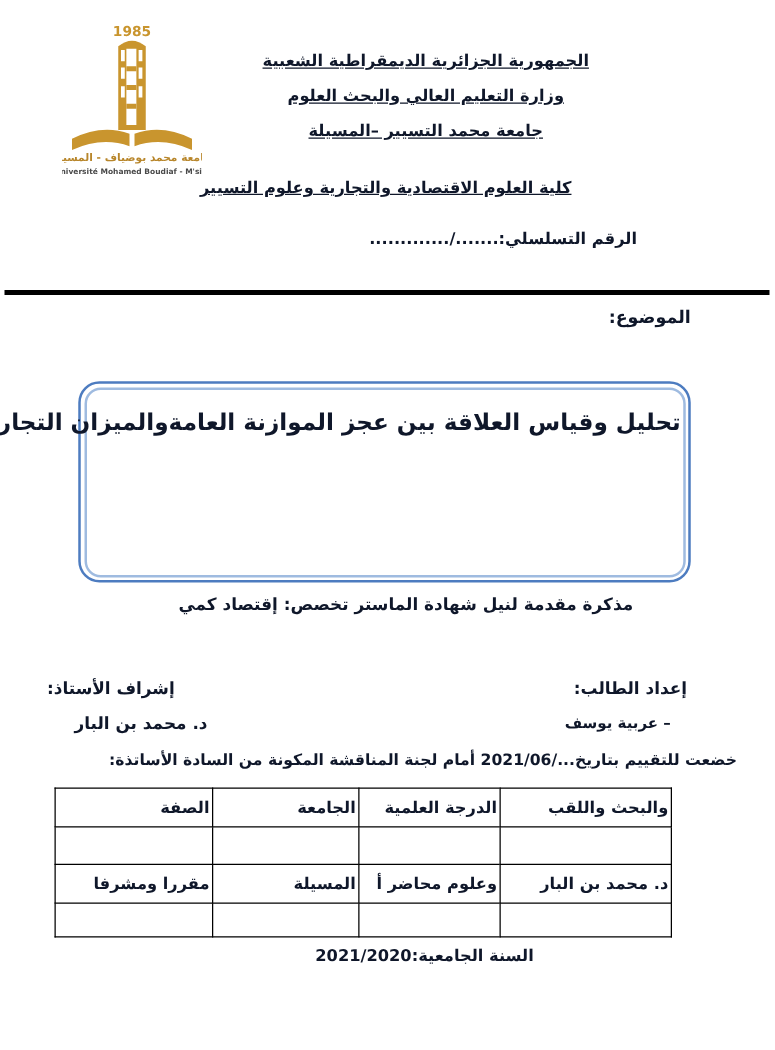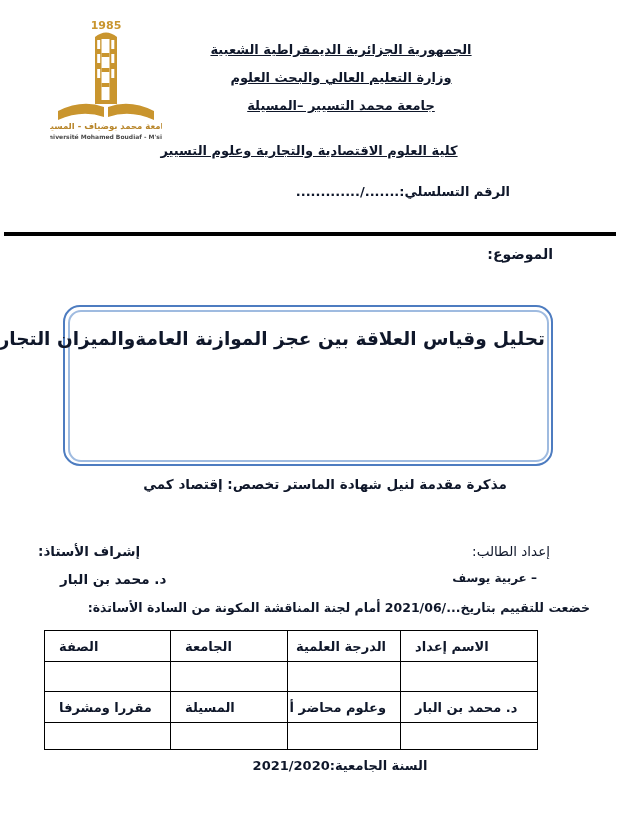--- a/index.html
+++ b/index.html
@@ -28,30 +28,30 @@
   
   .title-box{position:absolute;left:63px;top:305px;width:490px;height:161px;box-sizing:border-box;
     border:2.5px solid #4d7cc0;border-radius:17px;}
   .title-inner{position:absolute;inset:2.5px;border:2px solid #9fbbe0;border-radius:13px;}
   .title-content{position:absolute;inset:0;display:flex;flex-direction:row;justify-content:space-around;
     padding:21px 6px;text-align:center;}
   .title-line{font-weight:700;font-size:18.5px;white-space:nowrap;}
 
   .subtitle{position:absolute;top:476px;left:105px;width:440px;text-align:center;font-weight:700;font-size:13.5px;white-space:nowrap;}
 
-  .student-label{position:absolute;top:543px;right:70px;font-weight:400;font-size:13.5px;}
+  .student-label{position:absolute;top:543px;right:70px;font-weight:700;font-size:13.5px;}
   .supervisor-label{position:absolute;top:543px;left:38px;font-weight:700;font-size:13.5px;}
   .student-name{position:absolute;top:571px;right:83px;font-weight:700;font-size:12px;margin-left:47px;}
   .supervisor-name{position:absolute;top:571px;left:60px;font-weight:700;font-size:13.5px;}
 
   .evaluation{position:absolute;top:600px;right:30px;font-weight:700;font-size:12.5px;white-space:nowrap;}
 
   .committee{position:absolute;top:630px;left:44px;width:493px;border-collapse:collapse;table-layout:fixed;direction:rtl;}
-  .committee th,.committee td{border:1.5px solid #000;text-align:left;vertical-align:middle;
-    font-weight:700;font-size:13px;padding:0 14px;overflow:hidden;white-space:nowrap;}
+  .committee th,.committee td{border:1.5px solid #000;text-align:right;vertical-align:middle;
+    font-weight:700;font-size:13px;padding:0 2px;overflow:hidden;white-space:nowrap;}
   .committee .c0{width:137px;}.committee .c1{width:113px;}.committee .c2{width:117px;}.committee .c3{width:126px;}
   .committee .hrow{height:31px;}
   .committee .r0{height:30px;}
   .committee .r1{height:31px;}
   .committee .r2{height:27px;}
 
   .year{position:absolute;top:758px;left:250px;width:180px;text-align:center;font-weight:700;font-size:13px;white-space:nowrap;}
 </style>
 </head>
 <body>
@@ -114,21 +114,21 @@
 
   <table class="committee">
     <colgroup>
         <col class="c0">
         <col class="c1">
         <col class="c2">
         <col class="c3">
       </colgroup>
     <thead>
       <tr class="hrow">
-        <th>الاسم إعداد</th>
+        <th>والبحث واللقب</th>
         <th>الدرجة العلمية</th>
         <th>الجامعة</th>
         <th>الصفة</th>
       </tr>
     </thead>
     <tbody>
       <tr class="r0">
         <td></td>
         <td></td>
         <td></td>

